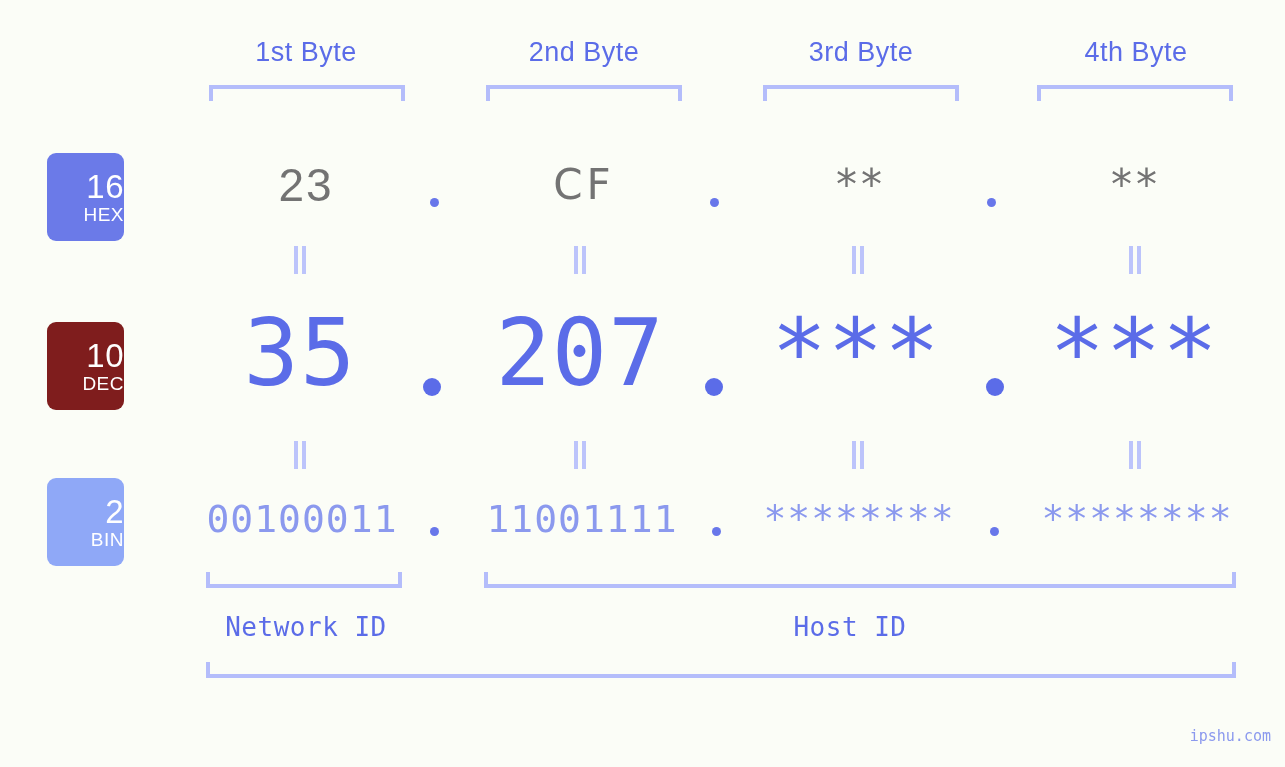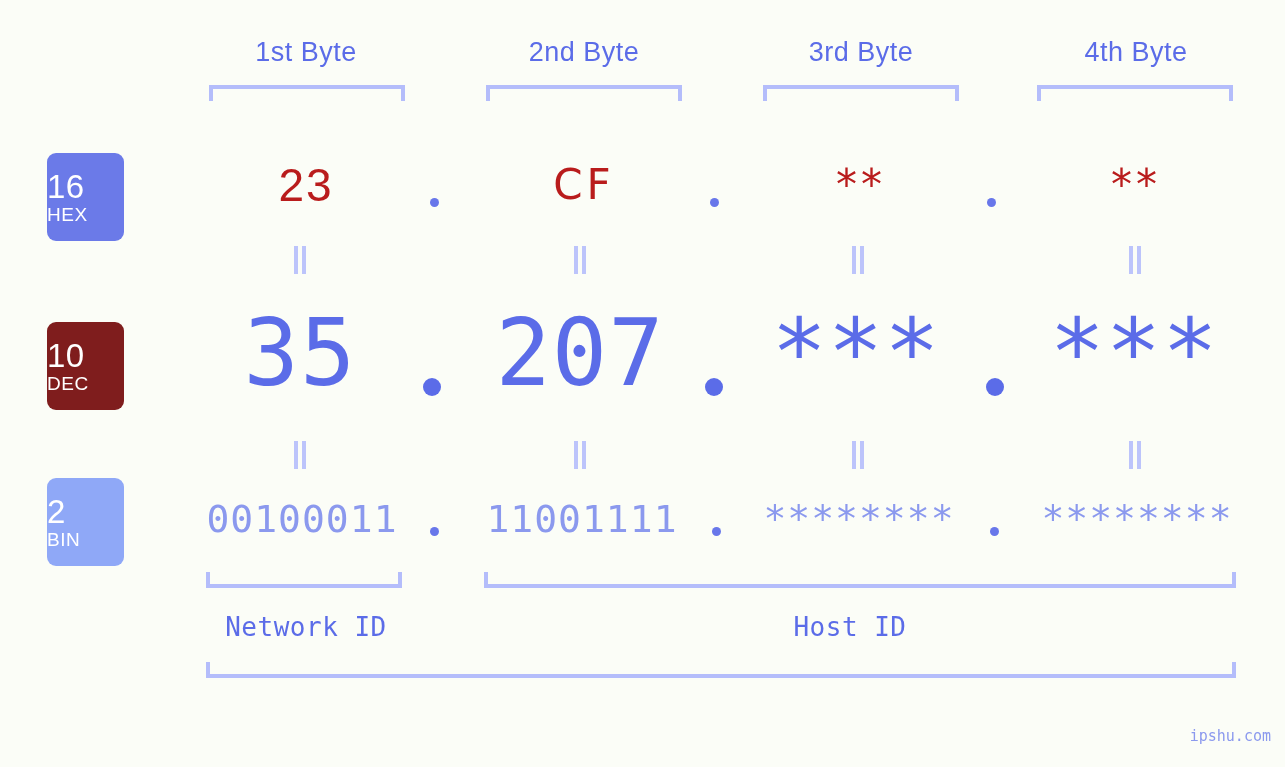--- a/index.html
+++ b/index.html
@@ -59,21 +59,21 @@
   .badge {
     position: absolute;
     left: 47px;
     width: 77px;
     height: 88px;
     border-radius: 9px;
     color: #ffffff;
     font-family: "Liberation Sans", sans-serif;
     display: flex;
     flex-direction: column;
-    align-items: flex-start;
+    align-items: flex-end;
     justify-content: center;
     line-height: 1;
   }
   .badge .num {
     font-size: 33px;
     font-weight: 400;
     margin-bottom: 2px;
     letter-spacing: 0.5px;
   }
   .badge .lbl {
@@ -86,21 +86,21 @@
   .cell {
     position: absolute;
     text-align: center;
     white-space: nowrap;
     font-family: "DejaVu Sans Mono", monospace;
   }
 
   .row-hex .cell {
     font-family: "Liberation Sans", sans-serif;
     font-size: 46px;
-    color: #b91c1c;
+    color: #737373;
     top: 155px;
     height: 60px;
     line-height: 60px;
     letter-spacing: 2px;
   }
   .row-hex .cell.stars {
     font-family: "DejaVu Sans", sans-serif;
     font-size: 42px;
     letter-spacing: 4px;
   }

